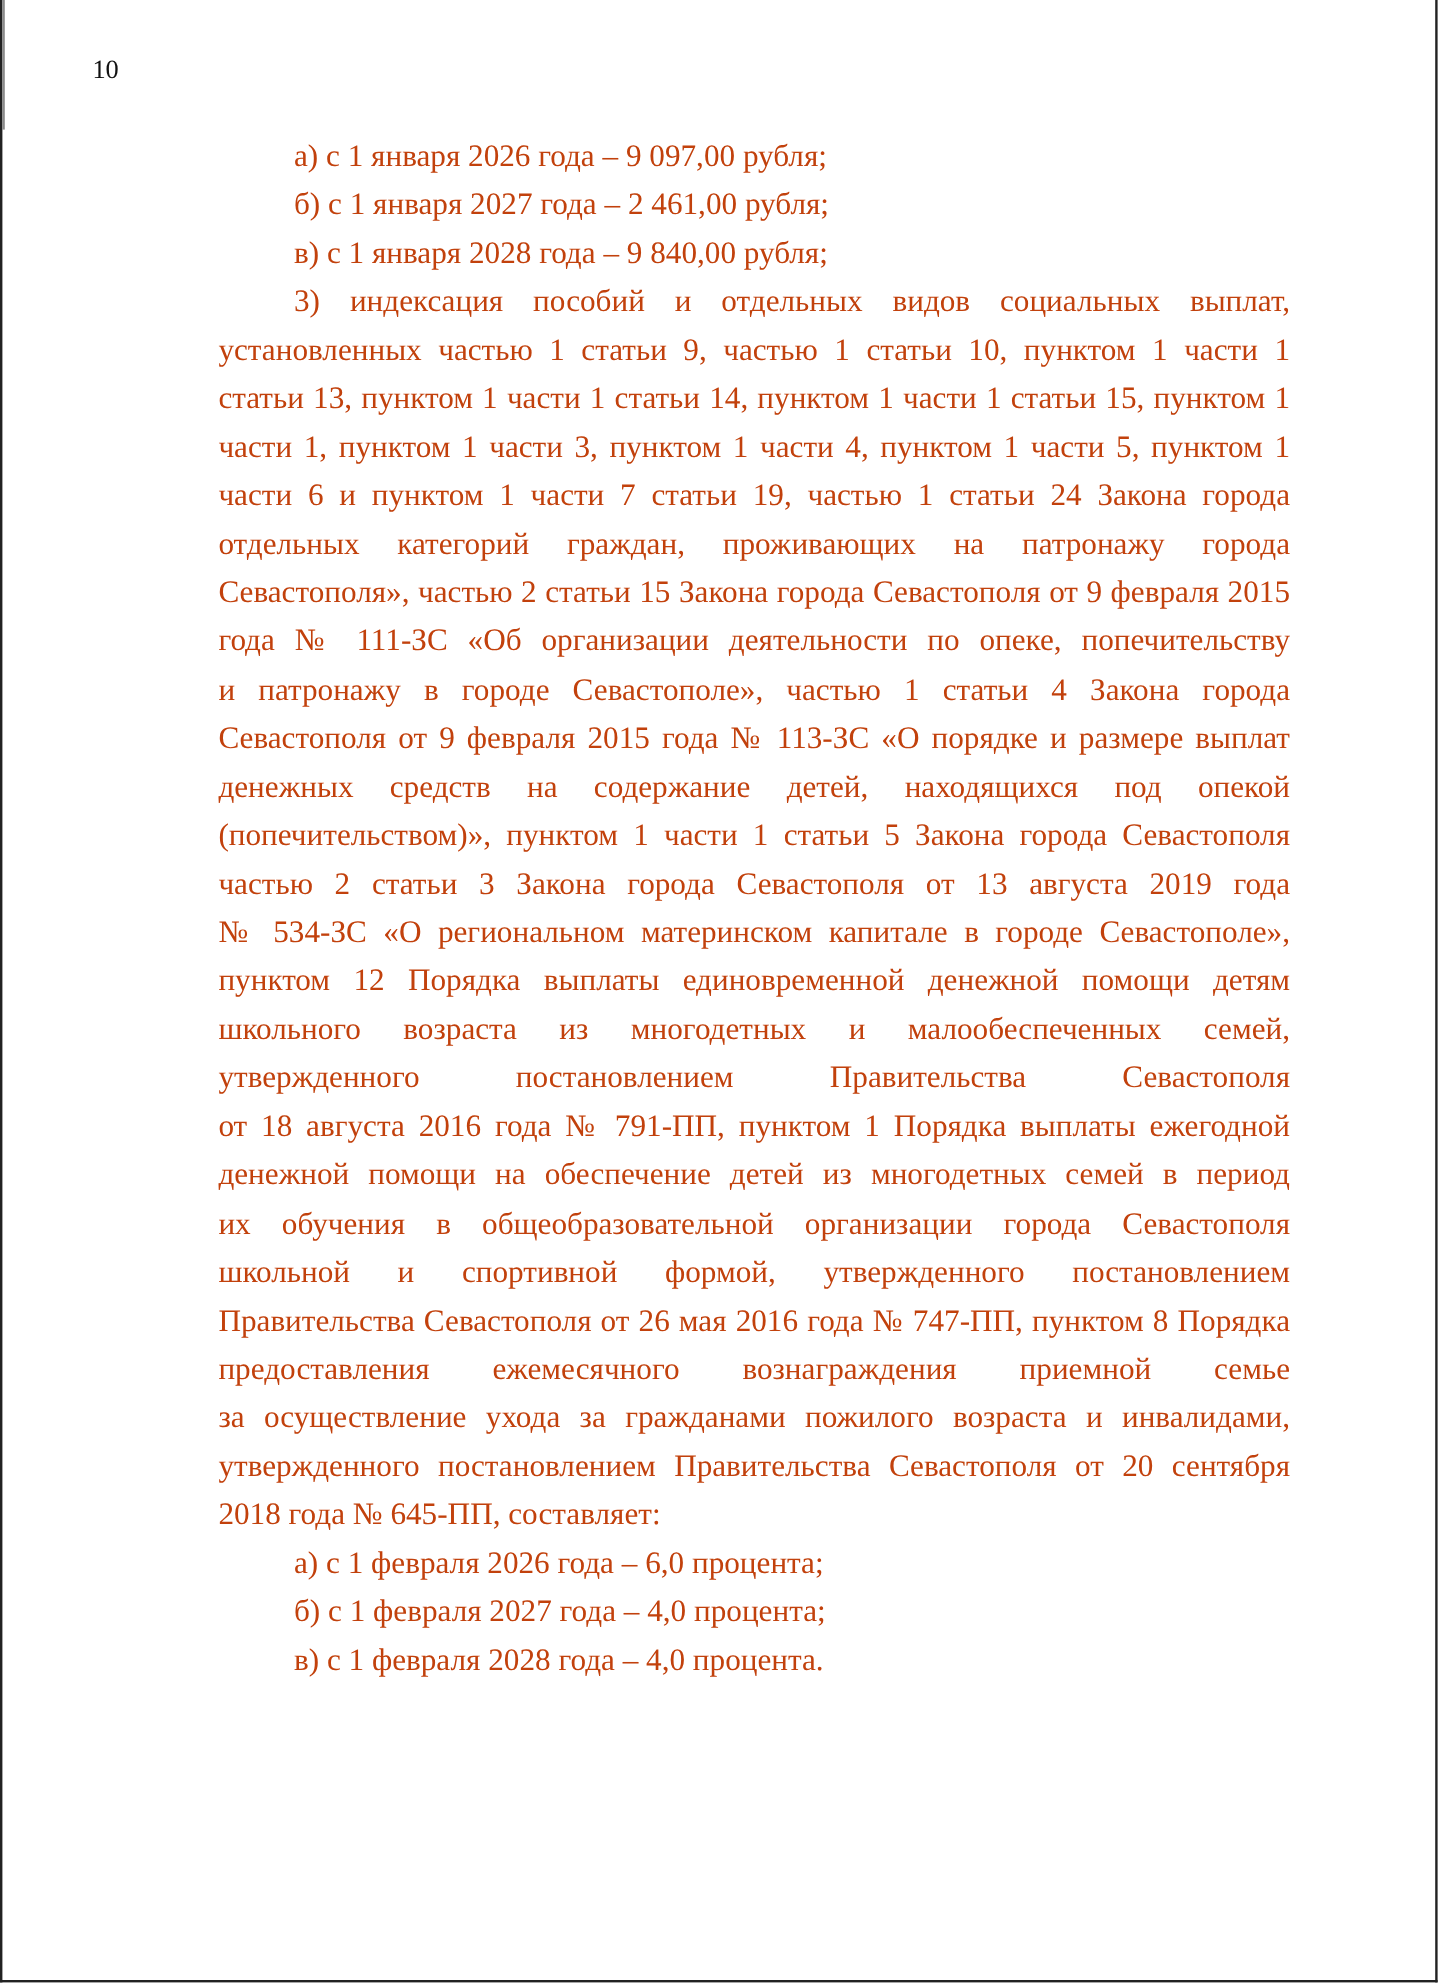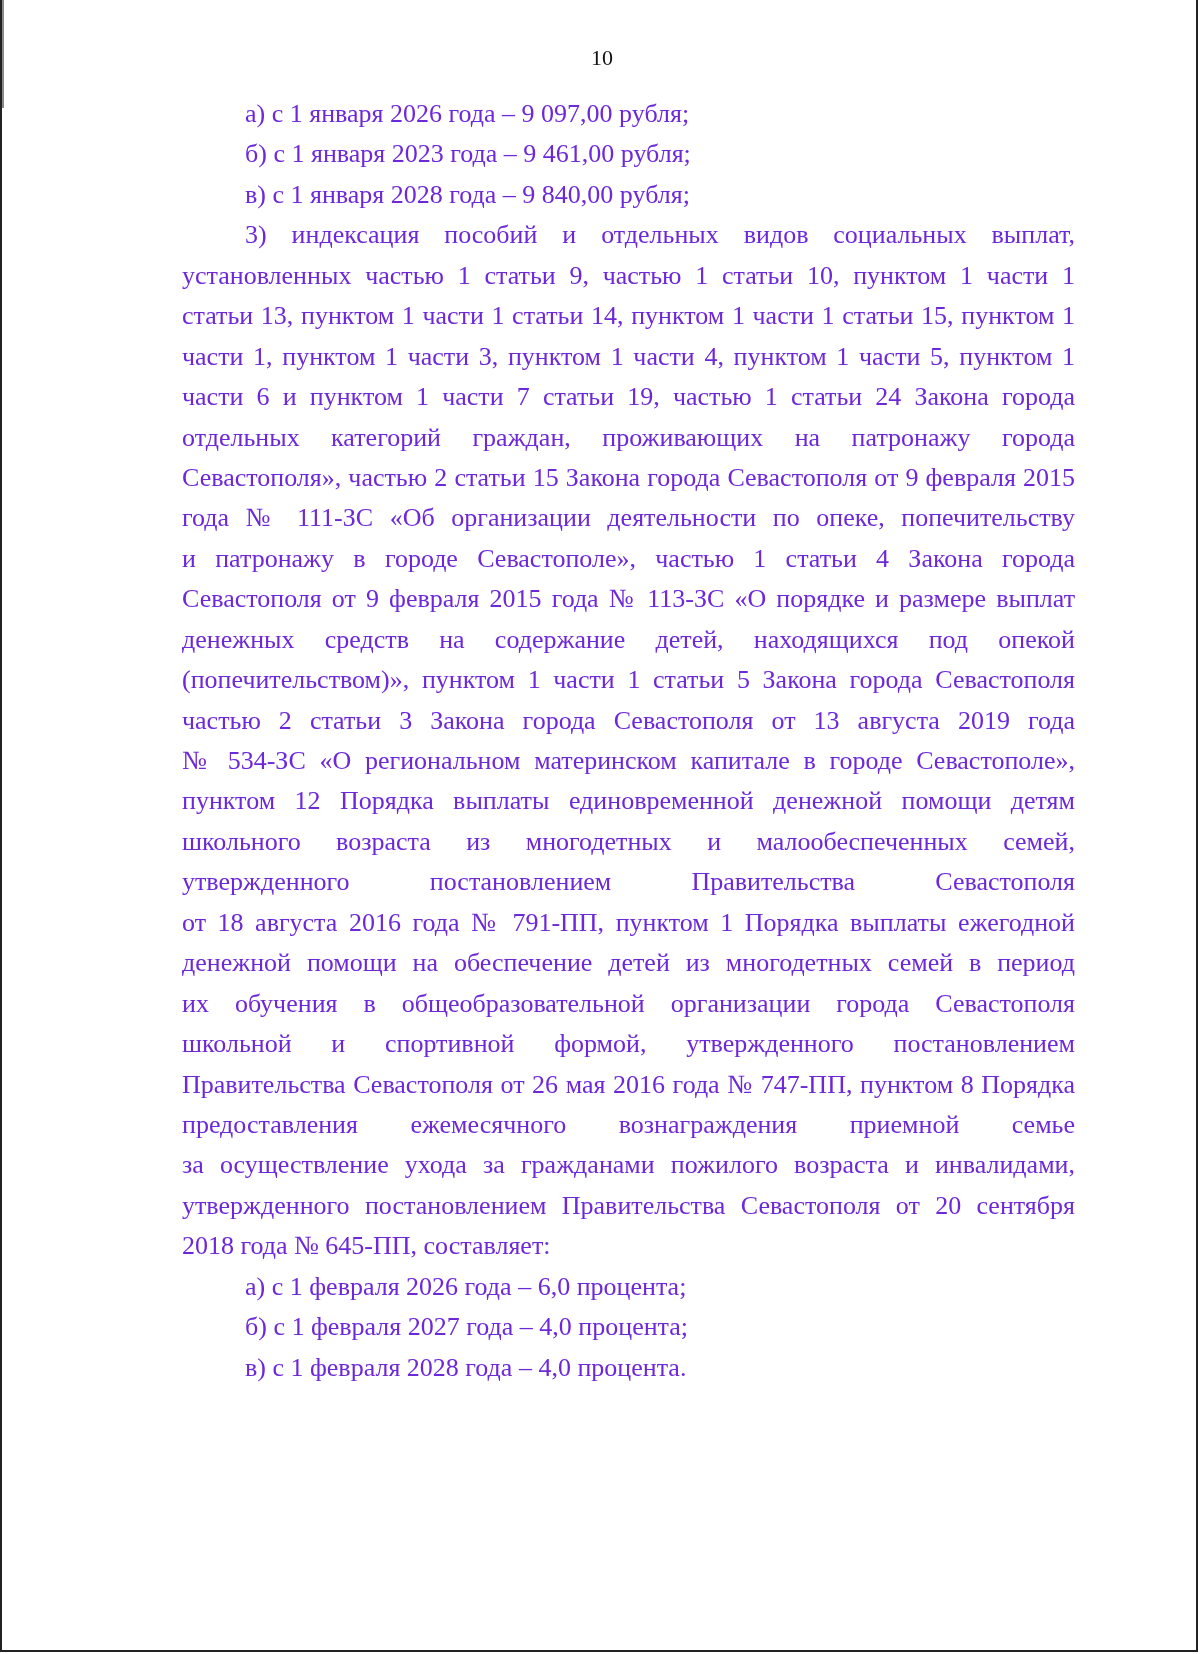--- a/index.html
+++ b/index.html
@@ -29,38 +29,38 @@
       position: absolute;
       left: 0;
       top: 0;
       width: 2px;
       height: 108px;
       background: #8a8a8a;
     }
     .page-number {
       position: absolute;
       top: 45px;
-      left: 0;
+      left: 16px;
       width: 1200px;
-      text-align: center;
+      text-align: left;
       font-family: "Liberation Serif", serif;
       font-size: 22px;
       color: #111;
       margin-left: 59px;
       width: 1082px;
     }
     .text-block {
       position: absolute;
       left: 180px;
-      top: 94px;
+      top: 110px;
       width: 893px;
       font-family: "Liberation Serif", serif;
       font-size: 26px;
       line-height: 40.45px;
-      color: #6d28d9;
+      color: #c2410c;
     }
     .line {
       display: block;
       height: 40.45px;
       white-space: nowrap;
       text-align: justify;
       text-align-last: justify;
       overflow: visible;
     }
     .line.indent {
@@ -74,21 +74,21 @@
 </head>
 <body>
 
 <div class="page">
   <div class="edge-top-left"></div>
 
   <div class="page-number">10</div>
 
   <div class="text-block">
     <span class="line indent left">а) с 1 января 2026 года – 9 097,00 рубля;</span>
-    <span class="line indent left">б) с 1 января 2023 года – 9 461,00 рубля;</span>
+    <span class="line indent left">б) с 1 января 2027 года – 2 461,00 рубля;</span>
     <span class="line indent left">в) с 1 января 2028 года – 9 840,00 рубля;</span>
 
     <span class="line indent">3) индексация пособий и отдельных видов социальных выплат,</span>
     <span class="line">установленных частью 1 статьи 9, частью 1 статьи 10, пунктом 1 части 1</span>
     <span class="line">статьи 13, пунктом 1 части 1 статьи 14, пунктом 1 части 1 статьи 15, пунктом 1</span>
     <span class="line">части 1, пунктом 1 части 3, пунктом 1 части 4, пунктом 1 части 5, пунктом 1</span>
     <span class="line">части 6 и пунктом 1 части 7 статьи 19, частью 1 статьи 24 Закона города</span>
     <span class="line">отдельных категорий граждан, проживающих на патронажу города</span>
     <span class="line">Севастополя», частью 2 статьи 15 Закона города Севастополя от 9 февраля 2015</span>
     <span class="line">года № 111-ЗС «Об организации деятельности по опеке, попечительству</span>

